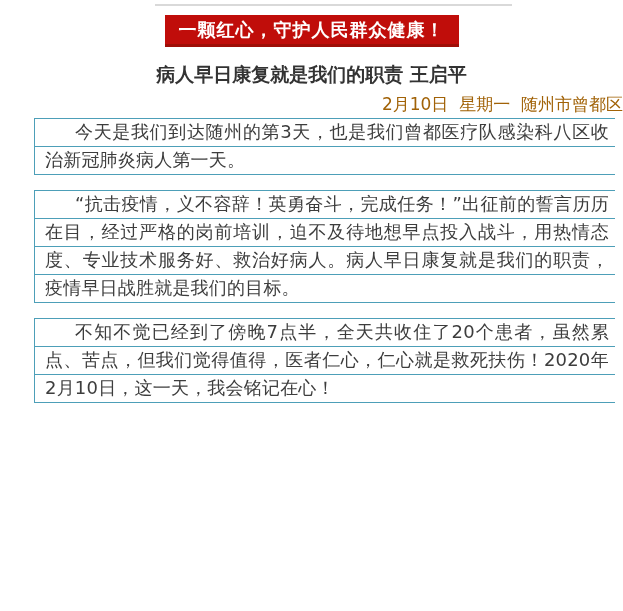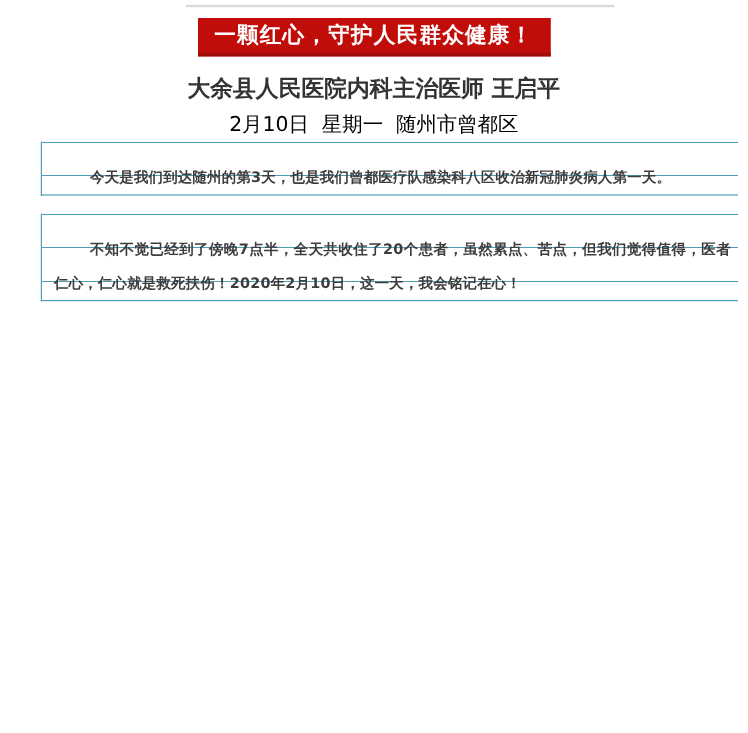--- a/index.html
+++ b/index.html
@@ -41,62 +41,62 @@
   .title {
     margin: 14px 0 0 0;
     text-align: center;
     font-size: 19px;
     line-height: 26px;
     font-weight: bold;
     color: #333333;
   }
   .dateline {
     margin-top: 6px;
-    text-align: center;
+    text-align: right;
     font-size: 17px;
     line-height: 22px;
-    color: #000000;
+    color: #a16207;
     white-space: pre-wrap;
   }
   .content {
     margin-top: 3px;
   }
   .para {
     margin: 0 8px 15px 34px;
-    padding: 16px 6px 0 10px;
+    padding: 0 6px 0 10px;
     border-left: 1px solid #4d9fb8;
     border-bottom: 1px solid #4d9fb8;
     background-image: repeating-linear-gradient(
       to bottom,
       #4d9fb8 0px, #4d9fb8 1px,
       transparent 1px, transparent 28px
     );
-    font-size: 12px;
+    font-size: 18px;
     line-height: 28px;
     color: #3d3d3d;
     text-align: justify;
     text-indent: 30px;
     letter-spacing: 0.2px;
-    font-weight: bold;
   }
   .para:last-child { margin-bottom: 0; }
 </style>
 </head>
 <body>
 
 <div class="page">
 
   <div class="top-divider"></div>
 
   <div class="banner-row">
     <span class="banner">一颗红心，守护人民群众健康！</span>
   </div>
 
-  <h1 class="title">大余县人民医院内科主治医师 王启平</h1>
+  <h1 class="title">病人早日康复就是我们的职责 王启平</h1>
 
   <div class="dateline">2月10日  星期一  随州市曾都区</div>
 
   <div class="content">
     <p class="para">今天是我们到达随州的第3天，也是我们曾都医疗队感染科八区收治新冠肺炎病人第一天。</p>
+    <p class="para">“抗击疫情，义不容辞！英勇奋斗，完成任务！”出征前的誓言历历在目，经过严格的岗前培训，迫不及待地想早点投入战斗，用热情态度、专业技术服务好、救治好病人。病人早日康复就是我们的职责，疫情早日战胜就是我们的目标。</p>
     <p class="para">不知不觉已经到了傍晚7点半，全天共收住了20个患者，虽然累点、苦点，但我们觉得值得，医者仁心，仁心就是救死扶伤！2020年2月10日，这一天，我会铭记在心！</p>
   </div>
 
 </div>
 
 </body></html>

